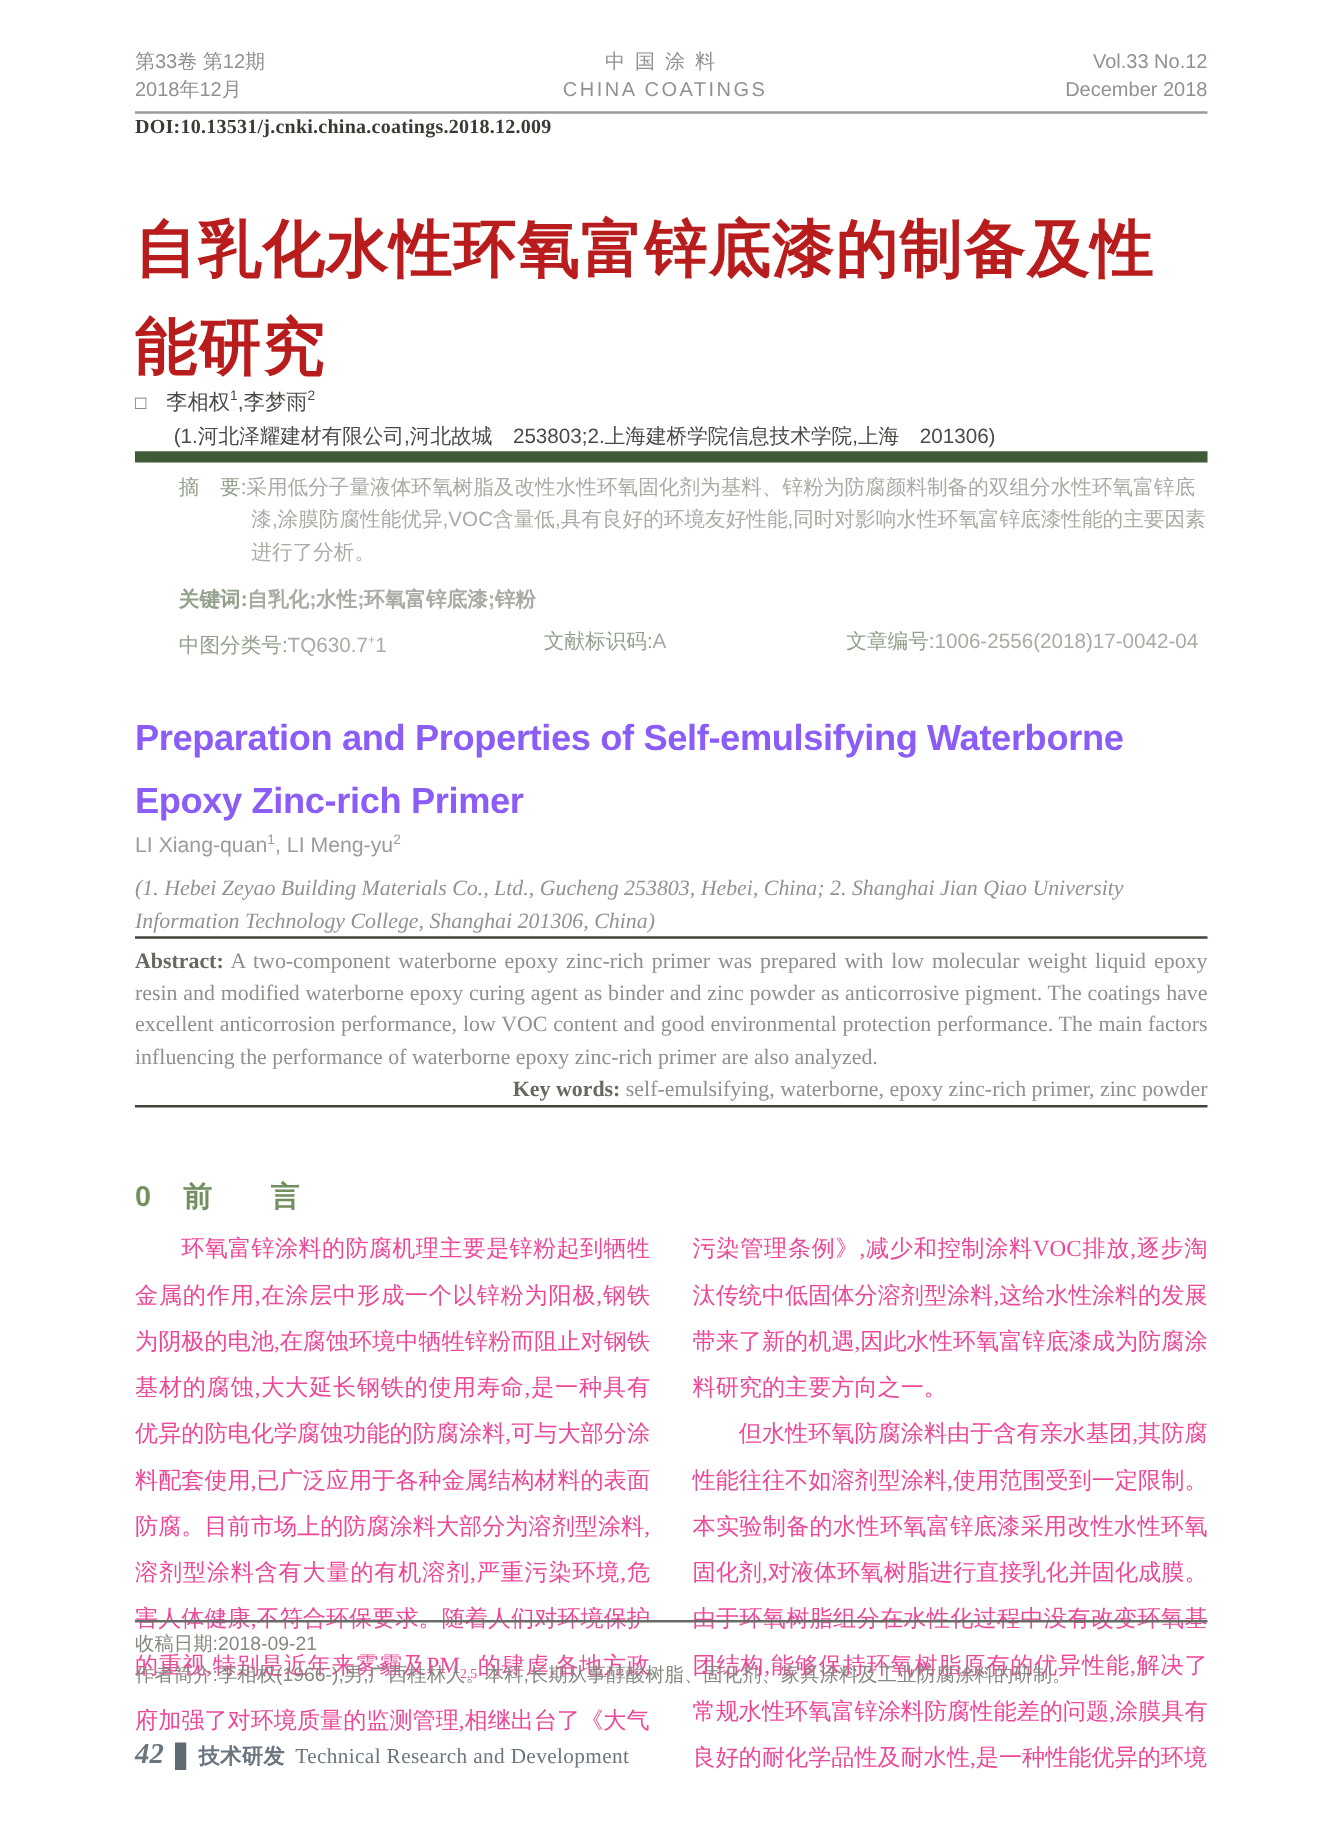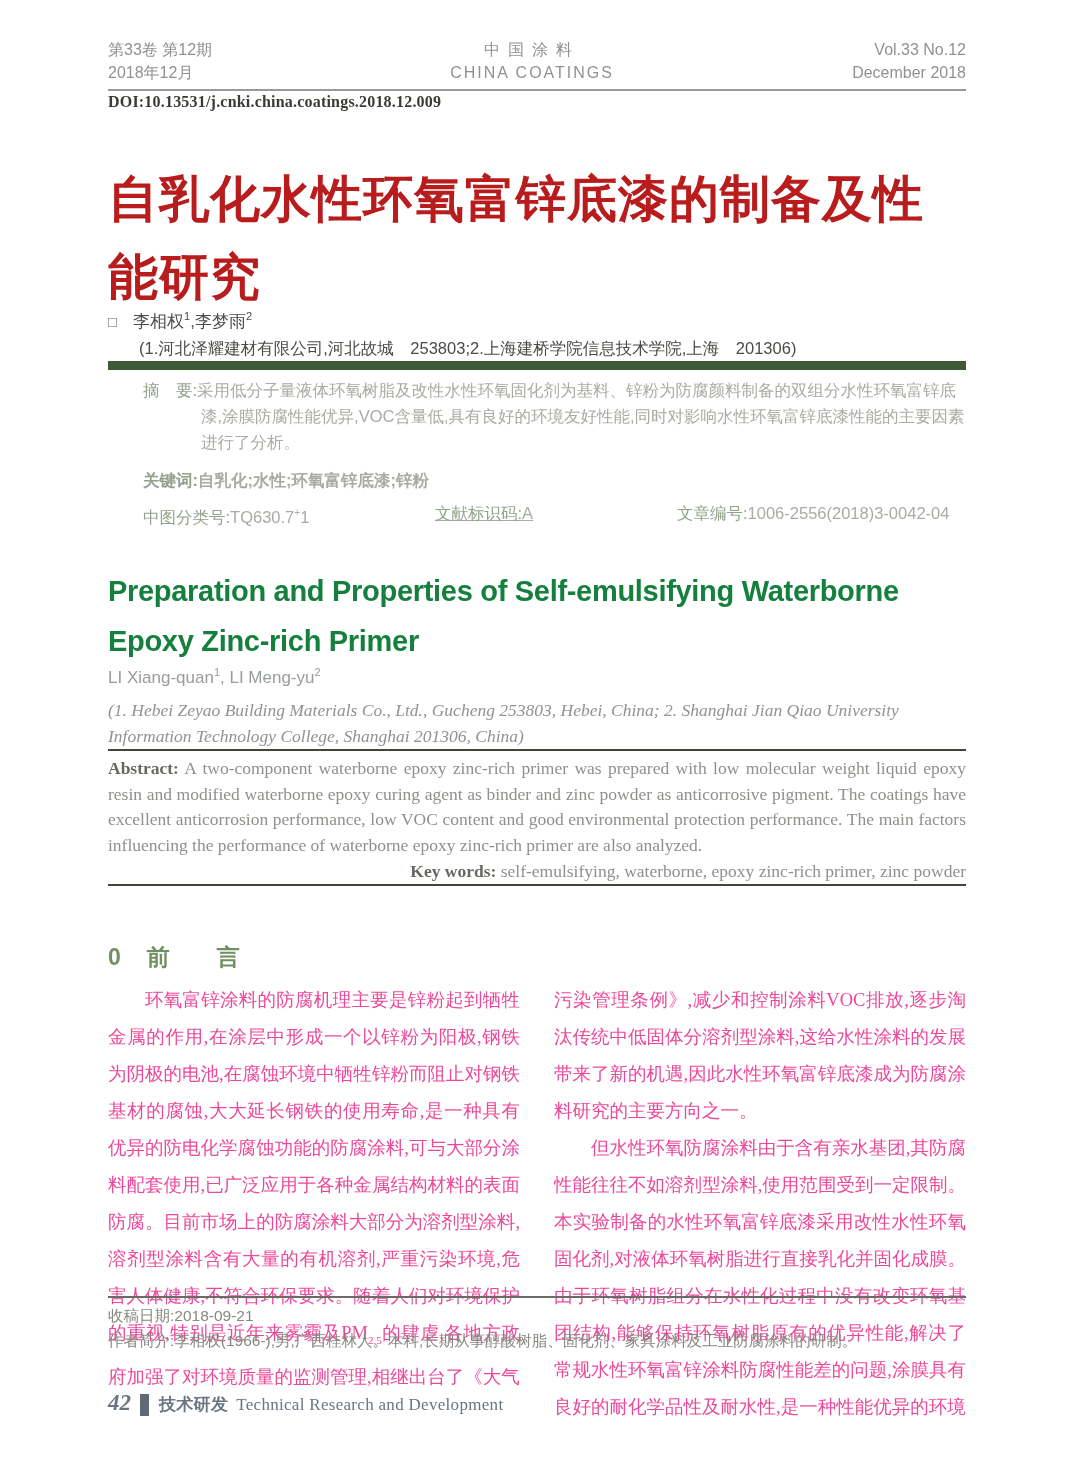--- a/index.html
+++ b/index.html
@@ -25,25 +25,25 @@
   .affil-cn{top:338px;padding-left:31px;font-size:16.5px;color:#4a4a46;}
   .greenbar{top:361px;height:9px;background:#3f5a37;}
 
   
   .absblock{top:377px;font-size:16.5px;line-height:26px;color:#a8aca4;}
   .absblock .lab{color:#93a18c;}
   .abs-text{margin-left:35px;padding-left:58px;text-indent:-58px;}
   .kw-line{margin-left:35px;margin-top:12px;font-weight:bold;}
   .clc-row{margin-left:35px;margin-top:7px;display:flex;}
   .clc-row .c1{width:292px;}
-  .clc-row .c2{width:242px;text-decoration:underline;}
+  .clc-row .c2{width:242px;}
   .clc-row sup{font-size:10px;}
 
   
-  .title-en{top:566px;color:#15803d;font-weight:bold;font-size:29px;line-height:50px;letter-spacing:-0.3px;}
+  .title-en{top:566px;color:#8b5cf6;font-weight:bold;font-size:29px;line-height:50px;letter-spacing:-0.3px;}
   .authors-en{top:666px;color:#989d98;font-size:17px;}
   .authors-en sup{font-size:11px;}
   .affil-en{top:697px;font-family:"Liberation Serif",serif;font-style:italic;color:#8f948e;font-size:17.5px;line-height:26px;}
   .rule-dark1{top:749px;border-top:2px solid #44453a;}
   .absen{top:756px;font-family:"Liberation Serif",serif;color:#8e918b;font-size:17.5px;line-height:25.5px;text-align:justify;}
   .absen .blab{font-weight:bold;color:#65695f;}
   .kw-en{text-align:right;margin-top:1px;}
   .rule-dark2{top:884px;border-top:2px solid #44453a;}
 
   
@@ -97,21 +97,21 @@
   </div>
   <div class="abs affil-cn">(1.河北泽耀建材有限公司,河北故城　253803;2.上海建桥学院信息技术学院,上海　201306)</div>
   <div class="abs greenbar"></div>
 
   <div class="abs absblock">
     <div class="abs-text"><span class="lab">摘　要:</span><span>采用低分子量液体环氧树脂及改性水性环氧固化剂为基料、锌粉为防腐颜料制备的双组分水性环氧富锌底漆,涂膜防腐性能优异,VOC含量低,具有良好的环境友好性能,同时对影响水性环氧富锌底漆性能的主要因素进行了分析。</span></div>
     <div class="kw-line"><span class="lab">关键词:</span><span>自乳化;水性;环氧富锌底漆;锌粉</span></div>
     <div class="clc-row">
       <div class="c1"><span class="lab">中图分类号:</span><span>TQ630.7</span><sup>+</sup><span>1</span></div>
       <div class="c2"><span class="lab">文献标识码:</span><span>A</span></div>
-      <div class="c3"><span class="lab">文章编号:</span><span>1006-2556(2018)3-0042-04</span></div>
+      <div class="c3"><span class="lab">文章编号:</span><span>1006-2556(2018)17-0042-04</span></div>
     </div>
   </div>
 
   <div class="abs title-en">
     <div>Preparation and Properties of Self-emulsifying Waterborne</div>
     <div>Epoxy Zinc-rich Primer</div>
   </div>
   <div class="abs authors-en"><span>LI Xiang-quan</span><sup>1</sup><span>, LI Meng-yu</span><sup>2</sup>
   </div>
   <div class="abs affil-en">(1. Hebei Zeyao Building Materials Co., Ltd., Gucheng 253803, Hebei, China; 2. Shanghai Jian Qiao University Information Technology College, Shanghai 201306, China)</div>

